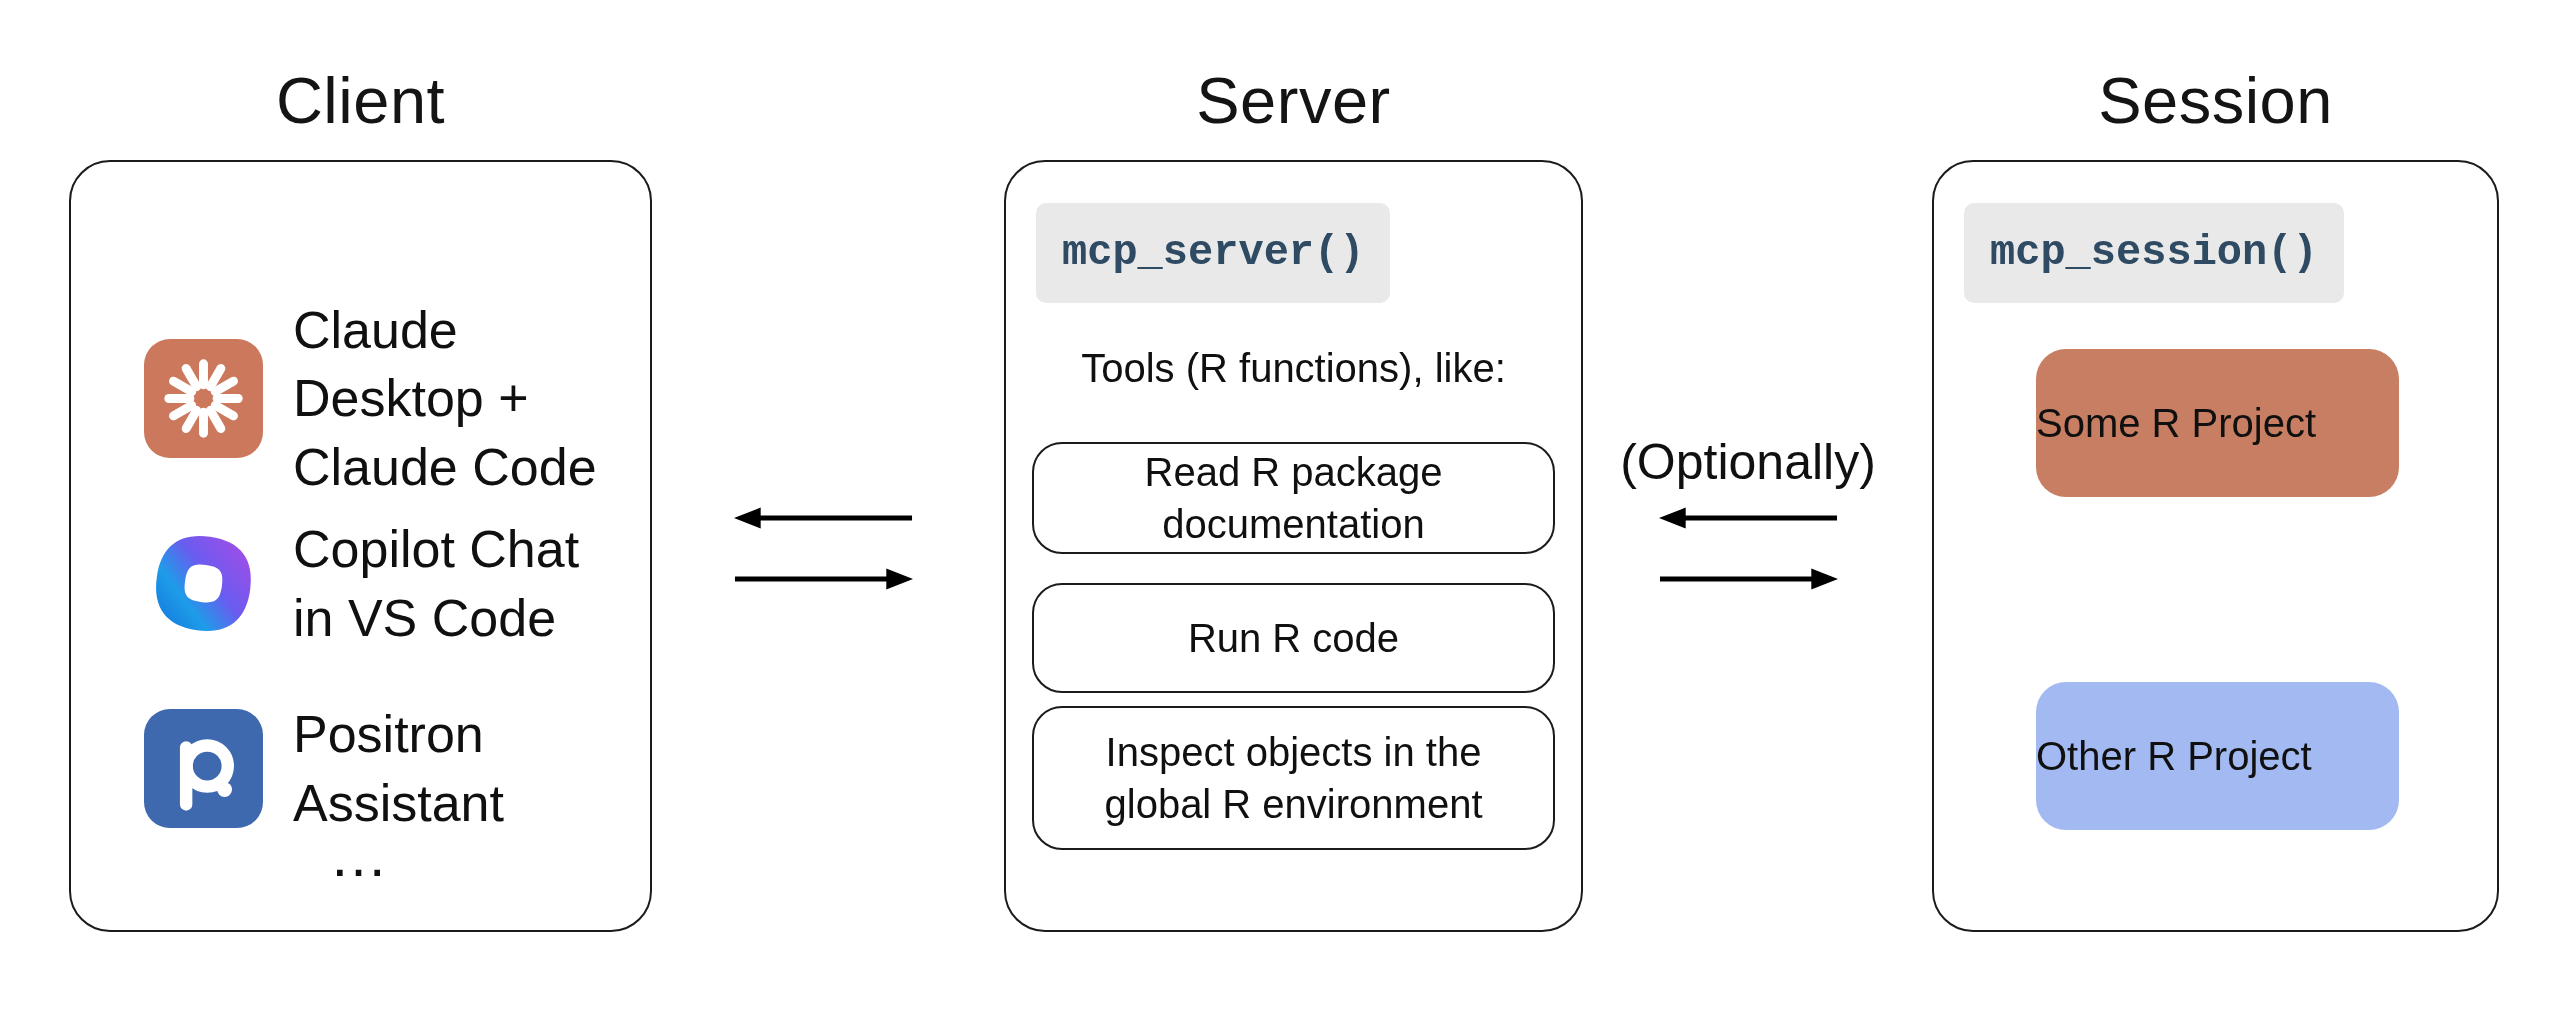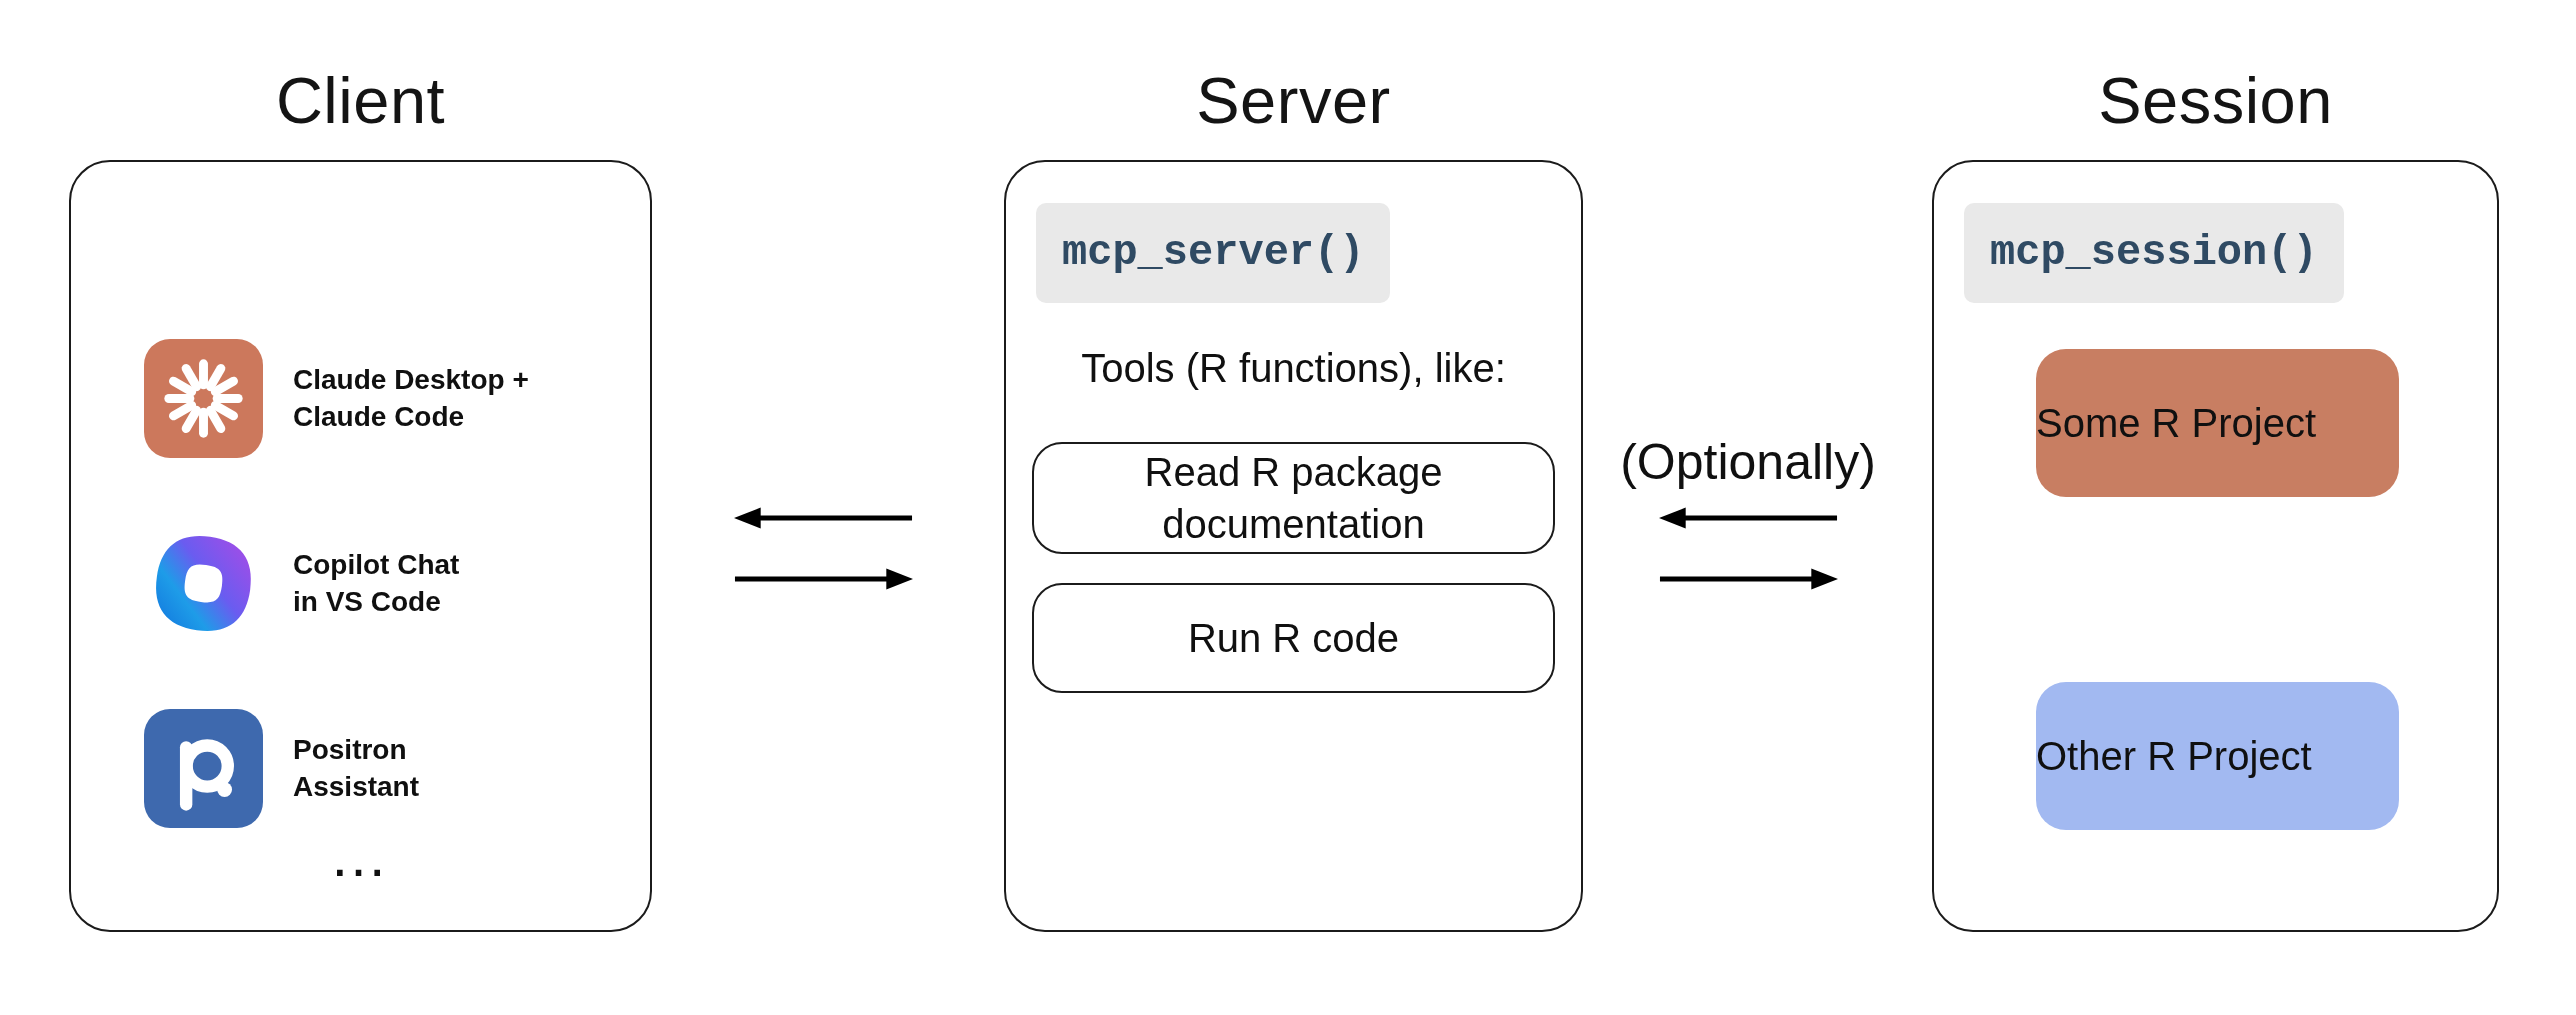--- a/index.html
+++ b/index.html
@@ -48,25 +48,24 @@
     display: flex;
     align-items: center;
     gap: 30px;
   }
   #client-row-1 { top: 177px; }
   #client-row-2 { top: 362px; }
   #client-row-3 { top: 547px; }
   .client-row .icon { width: 119px; height: 119px; flex: 0 0 auto; }
   .client-row .icon svg { display: block; }
   .row-label {
-    font-size: 28px;
+    font-size: 52px;
     line-height: 1.32;
     color: #101010;
     white-space: pre-line;
-    font-weight: bold;
   }
   .ellipsis-row {
     position: absolute;
     left: 0;
     top: 660px;
     width: 100%;
     text-align: center;
     font-size: 59px;
     color: #101010;
     letter-spacing: 4px;
@@ -236,20 +235,24 @@
     <div class="code-chip">mcp_server()</div>
     <div class="server-subtitle">Tools (R functions), like:</div>
 
     <div class="tool-box" id="tool-1">
       <span>Read R package
 documentation</span>
     </div>
     <div class="tool-box" id="tool-2">
       <span>Run R code</span>
     </div>
+    <div class="tool-box" id="tool-3">
+      <span>Inspect objects in the
+global R environment</span>
+    </div>
   </div>
 
   <div class="panel" id="panel-session">
     <div class="code-chip">mcp_session()</div>
 
     <div class="project-box" id="project-some" style="background-color: rgb(200, 126, 98);">
       <span>Some R Project</span>
     </div>
     <div class="project-box" id="project-other" style="background-color: rgb(162, 185, 241);">
       <span>Other R Project</span>

